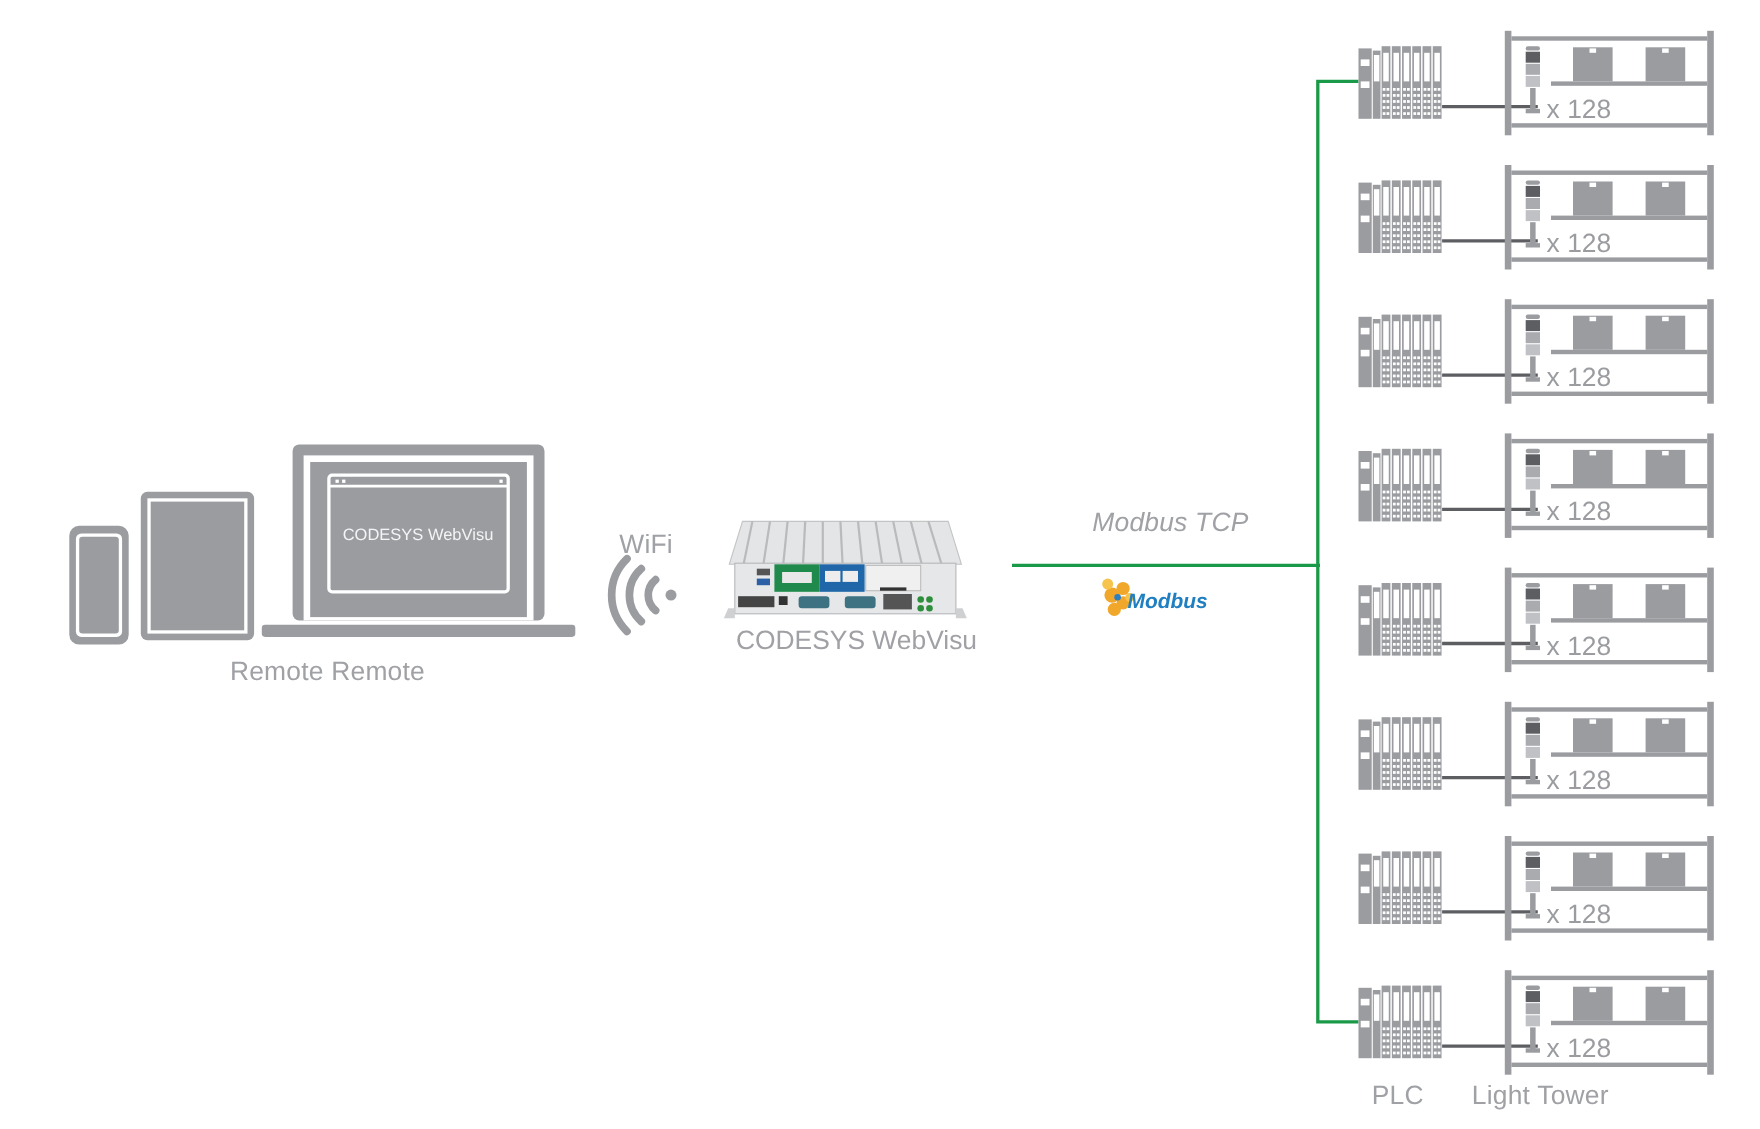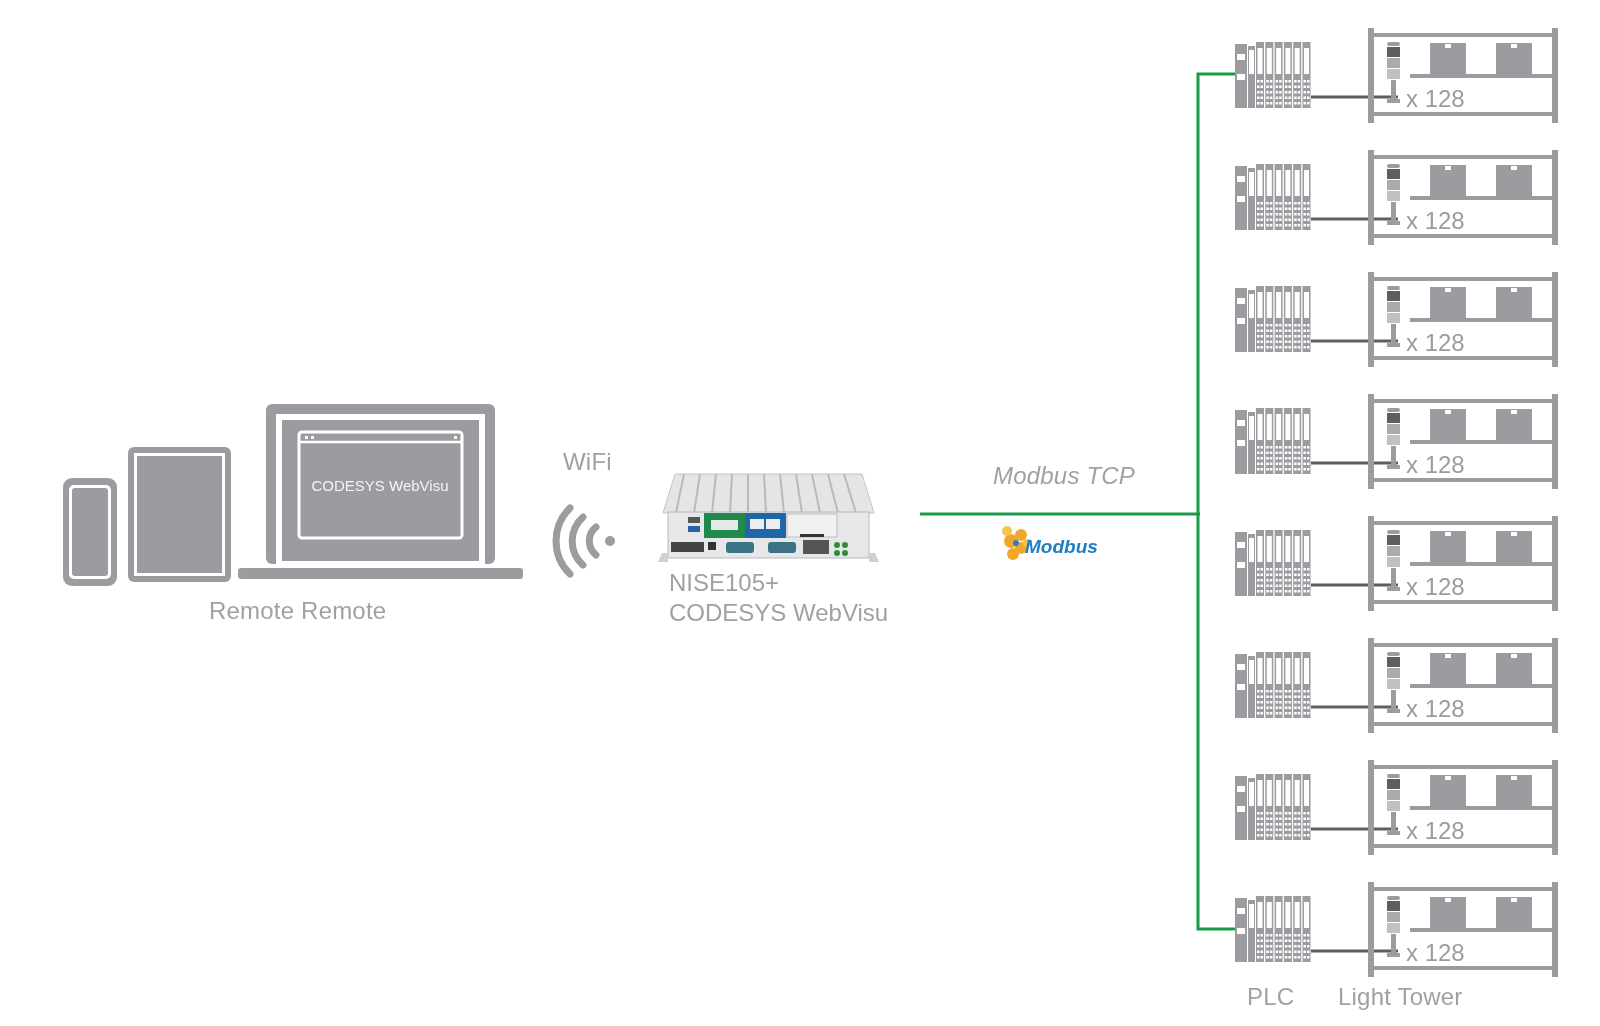--- a/index.html
+++ b/index.html
@@ -920,20 +920,19 @@
           <rect x="1387" y="923" width="13" height="10" fill="#bfc1c4"></rect>
           <rect x="1391" y="934" width="5" height="22" fill="#9a9ca0"></rect>
           <rect x="1387" y="953" width="13" height="4" fill="#9a9ca0"></rect>
         </g>
         <text x="1406" y="961" class="x128">x 128</text>
       </g>
     </g>
 </svg>
 
 <div class="lbl" style="left:209px; top:597px;">Remote Remote</div>
-<div class="lbl" style="left:563px; top:448px;">WiFi</div>
+<div class="lbl" style="left:563px; top:482px;">WiFi</div>
 <div class="abs" style="left:669px; top:568px; font-size:24px; line-height:30px; color:#9fa1a5;">
-  <div>NISE105+</div>
   <div>CODESYS WebVisu</div>
 </div>
 <div class="lbl" style="left:993px; top:462px;font-style:italic;">Modbus TCP</div>
 <div class="lbl" style="left:1247px; top:983px;">PLC</div>
 <div class="lbl" style="left:1338px; top:983px;text-align:right;">Light Tower</div>
 
 </body></html>

